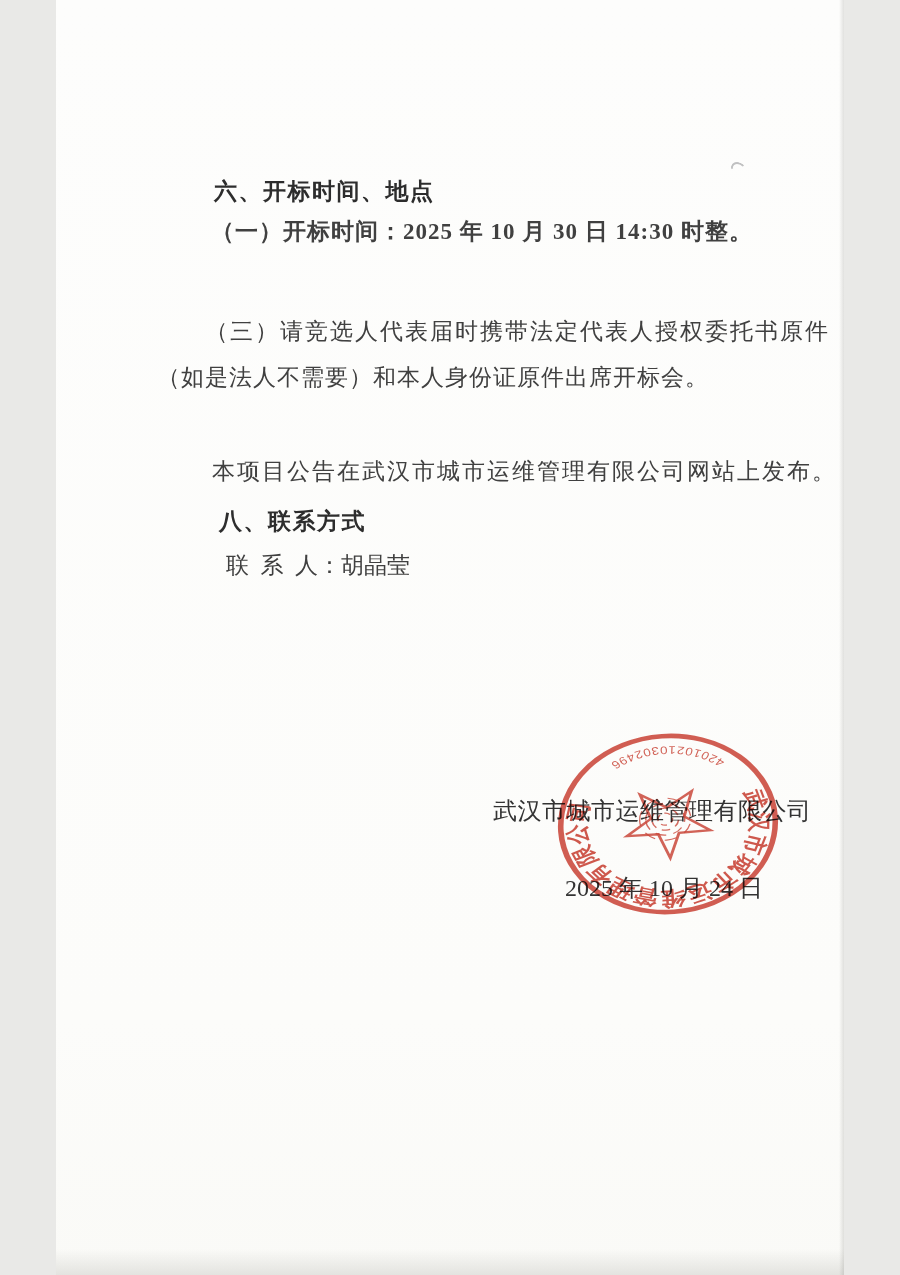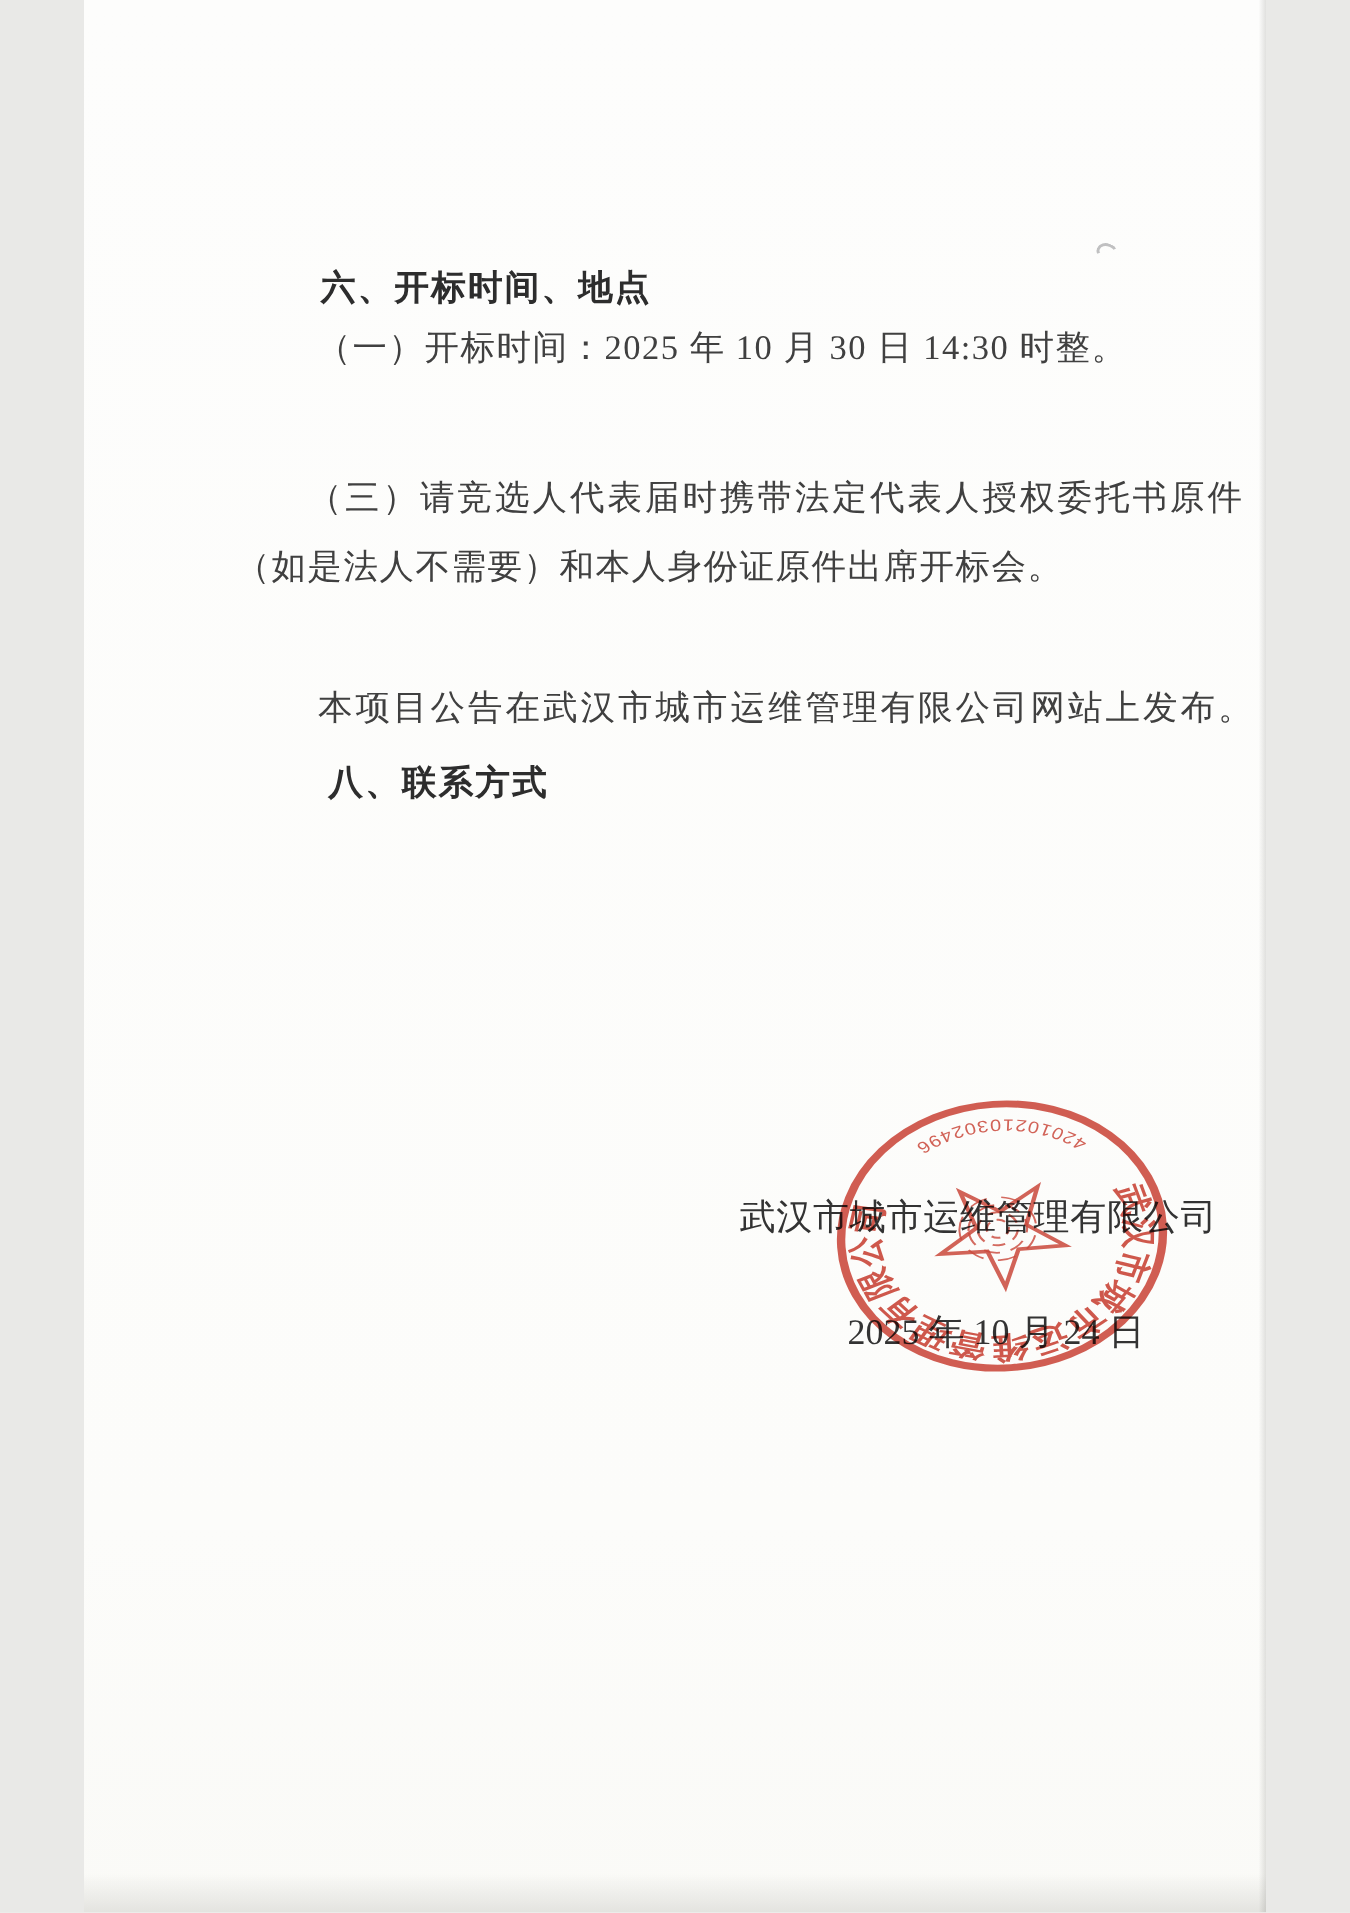--- a/index.html
+++ b/index.html
@@ -25,21 +25,21 @@
     font-family: "Liberation Serif", "DejaVu Serif", serif;
   }
   .heading {
     font-family: "Liberation Sans", "DejaVu Sans", sans-serif;
     font-weight: 700;
     color: #2d2d2d;
     letter-spacing: 1.5px;
   }
   
   .pos-h6  { left: 158px; top: 176px; }
-  .pos-p1  { left: 155px; top: 217px; letter-spacing: 1px; }
+  .pos-p1  { left: 155px; top: 217px; letter-spacing: 1px; font-weight: bold; }
   .pos-p2  { left: 154px; top: 266px; letter-spacing: 0.5px; }
   .pos-p3a { left: 149px; top: 317px; letter-spacing: 2px; }
   .pos-p3b { left: 101px; top: 363px; letter-spacing: 1px; }
   .pos-h7  { left: 163px; top: 417px; }
   .pos-p4  { left: 156px; top: 457px; letter-spacing: 2px; text-align: center; }
   .pos-h8  { left: 163px; top: 506px; }
   .pos-p5  { left: 170px; top: 551px; }
   .pos-p6  { left: 171px; top: 600px; }
 
   .sig-company {
@@ -95,20 +95,21 @@
 <body>
 
 <div class="page">
 
   <div class="line heading pos-h6">六、开标时间、地点</div>
   <div class="line pos-p1">（一）开标时间：2025 年 10 月 30 日 14:30 时整。</div>
   <div class="line pos-p3a">（三）请竞选人代表届时携带法定代表人授权委托书原件</div>
   <div class="line pos-p3b">（如是法人不需要）和本人身份证原件出席开标会。</div>
   <div class="line pos-p4">本项目公告在武汉市城市运维管理有限公司网站上发布。</div>
   <div class="line heading pos-h8">八、联系方式</div>
+  <div class="line pos-p5">联  系  人：胡晶莹</div>
 
   <div class="sig-company">武汉市城市运维管理有限公司</div>
   <div class="sig-date">2025 年 10 月 24 日</div>
 
   <div class="stamp">
     <svg width="240" height="200" viewBox="-120 -100 240 200" xmlns="http://www.w3.org/2000/svg">
       <defs>
         <path id="seal-name-arc" d="M -63,26 A 68,68 0 1 1 63,26" fill="none"></path>
         <path id="seal-serial-arc" d="M -55,55 A 78,78 0 0 0 55,55" fill="none"></path>
       </defs>

